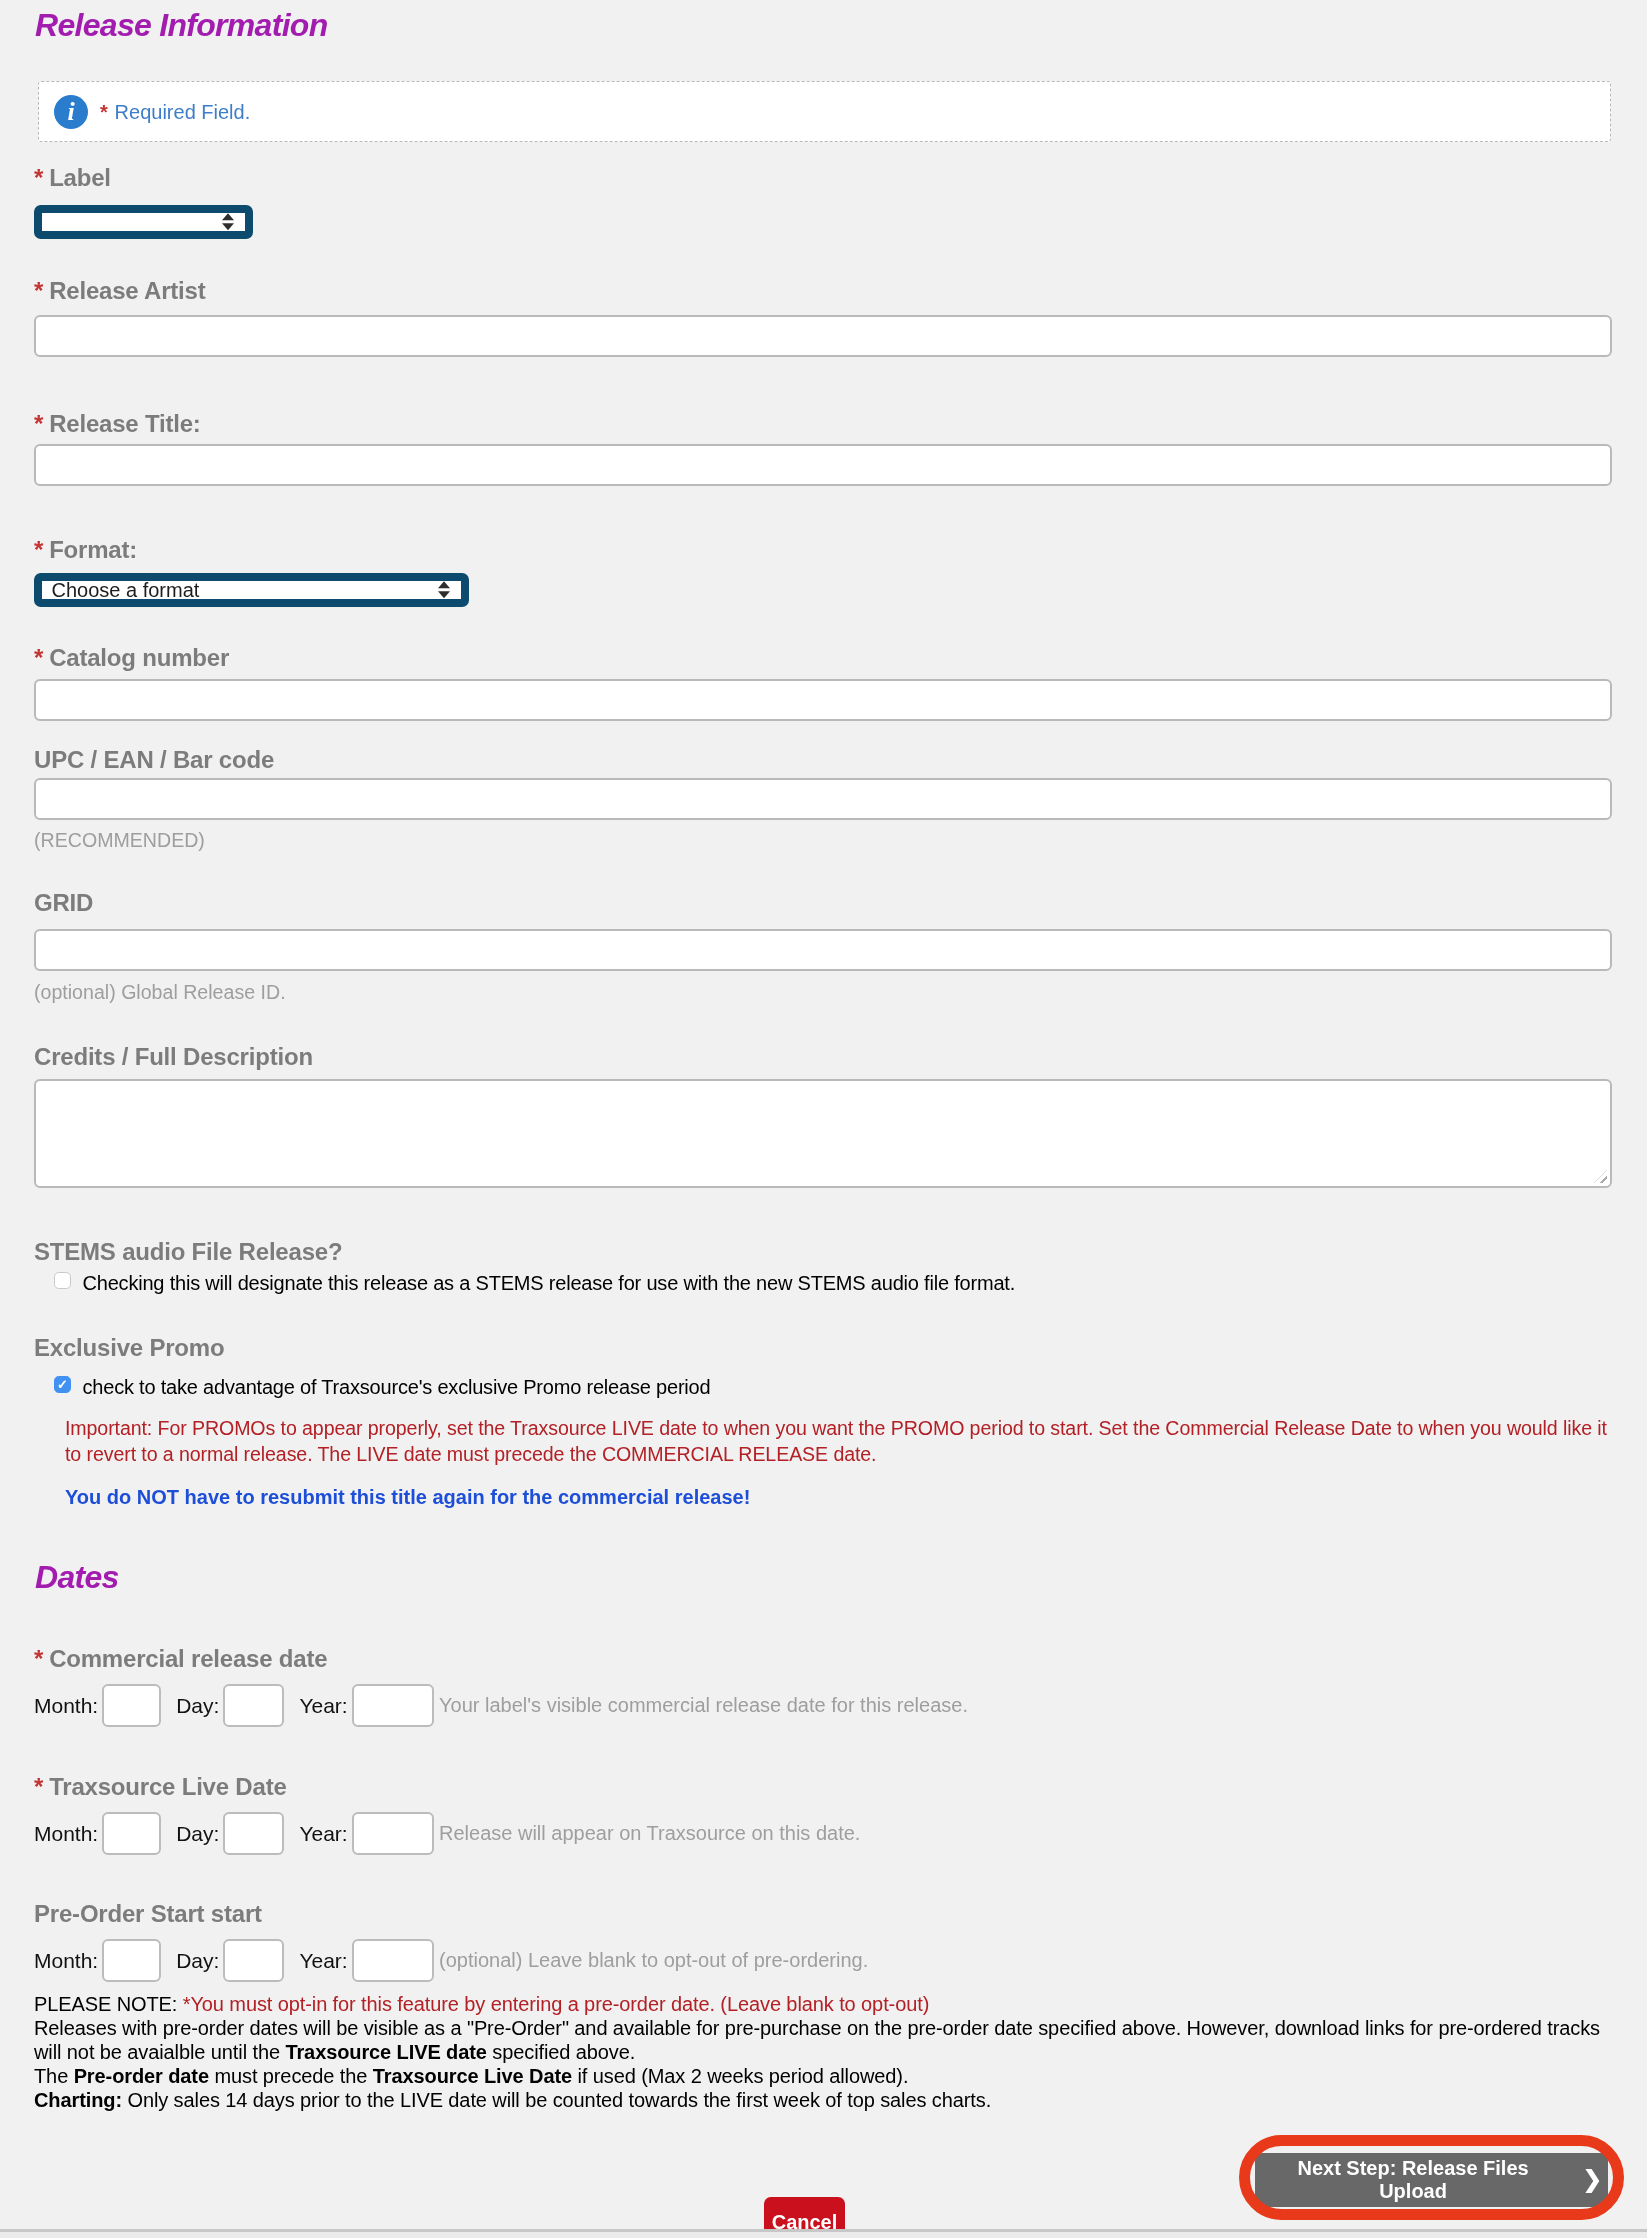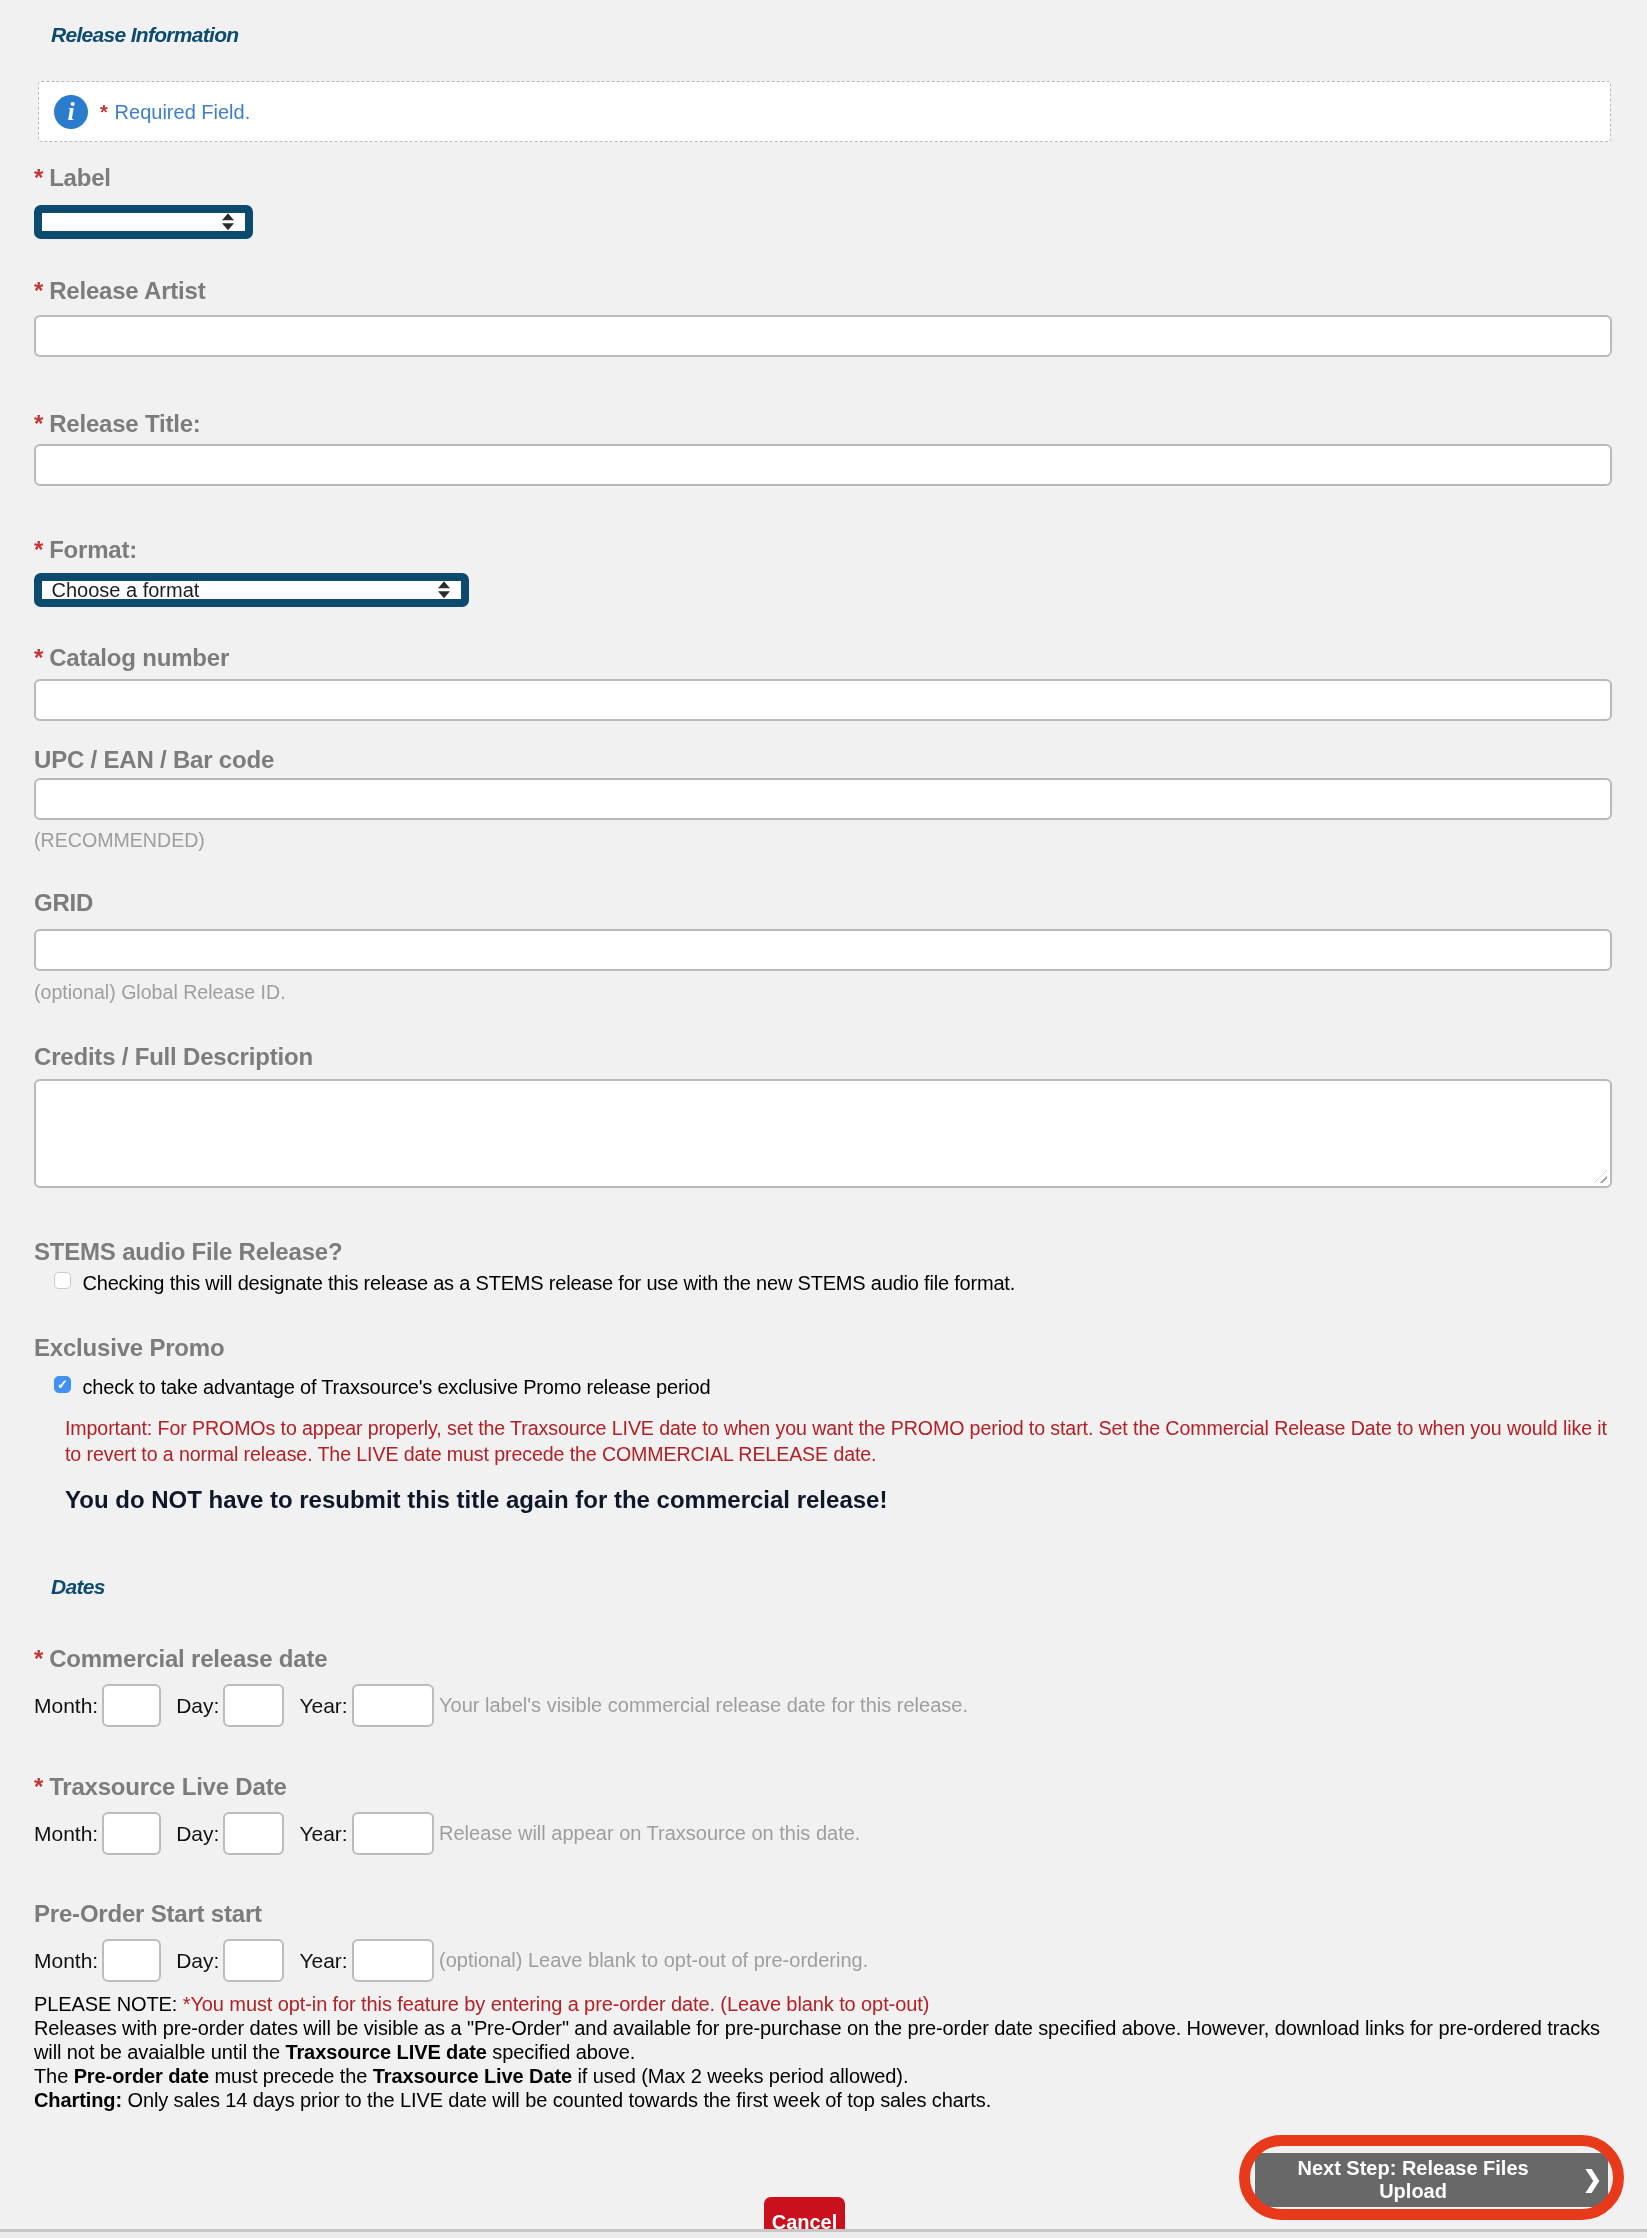--- a/index.html
+++ b/index.html
@@ -1,20 +1,20 @@
 <!DOCTYPE html>
 <html style="font-size:10.8px"><head>
 <meta charset="utf-8">
 <style>
   html,body{margin:0;padding:0;background:#f1f1f1;}
   .page{position:relative;width:1647px;height:2239px;background:#f1f1f1;
         font-family:"Liberation Sans",sans-serif;overflow:hidden;}
 
-  .page-title{position:absolute;left:35px;margin:16px;font-style:italic;font-weight:600;
-        color:#0c4a6e;font-size:21px;letter-spacing:-0.7px;}
+  .page-title{position:absolute;left:35px;margin:0;font-style:italic;font-weight:600;
+        color:#a21caf;font-size:32px;letter-spacing:-0.7px;}
   #title-main{top:6.8px;}
   #title-dates{top:1559px;}
 
   
   .info-box{position:absolute;left:38px;top:81px;width:1573px;height:61px;background:#ffffff;
         border:1.4px dashed #b8b8b8;border-radius:3.4px;box-sizing:border-box;}
   .info-icon{position:absolute;left:15px;top:50%;transform:translateY(-50%);width:34px;height:34px;
         border-radius:50%;background:#2a7ccd;color:#fff;font-family:"Liberation Serif",serif;
         font-style:italic;font-weight:bold;font-size:26px;display:flex;align-items:center;justify-content:center;}
   .req-line{position:absolute;left:61px;top:50%;transform:translateY(-50%);font-size:20px;white-space:nowrap;}
@@ -53,21 +53,21 @@
   
   .cbrow{position:absolute;left:54px;display:flex;}
   .cb{width:17px;height:17px;border-radius:4.7px;background:#fff;border:1.4px solid #c9c9c9;
         box-sizing:border-box;flex:0 0 auto;cursor:pointer;display:flex;align-items:center;justify-content:center;}
   .cb.checked{background:#4191f2;border-color:#4191f2;}
   .cb.checked::after{content:"✓";color:#fff;font-size:13px;font-weight:bold;line-height:1;}
   .cb-text{margin-left:11.5px;font-size:20px;color:#000;letter-spacing:-0.2px;white-space:nowrap;}
 
   .important-note{position:absolute;left:65px;top:1415px;width:1548px;font-size:19.6px;
         line-height:26px;color:#b32025;letter-spacing:-0.1px;}
-  .resubmit-note{position:absolute;left:65px;top:1486px;font-size:24px;font-weight:bold;color:#0f172a;}
+  .resubmit-note{position:absolute;left:65px;top:1486px;font-size:20px;font-weight:bold;color:#1d4ed8;}
 
   
   .date-row{position:absolute;left:34px;height:45px;display:flex;align-items:center;}
   .dlabel{font-size:21px;color:#111;margin-right:4px;white-space:nowrap;}
   .dbox{height:43px;background:#fff;border:2px solid #bcbcbc;border-radius:6px;box-sizing:border-box;
         margin-right:15px;font-size:20px;text-align:center;outline:none;
         font-family:"Liberation Sans",sans-serif;}
   .dbox.m{width:59px;}
   .dbox.d{width:61px;}
   .dbox.y{width:82px;margin-right:5.4px;}

